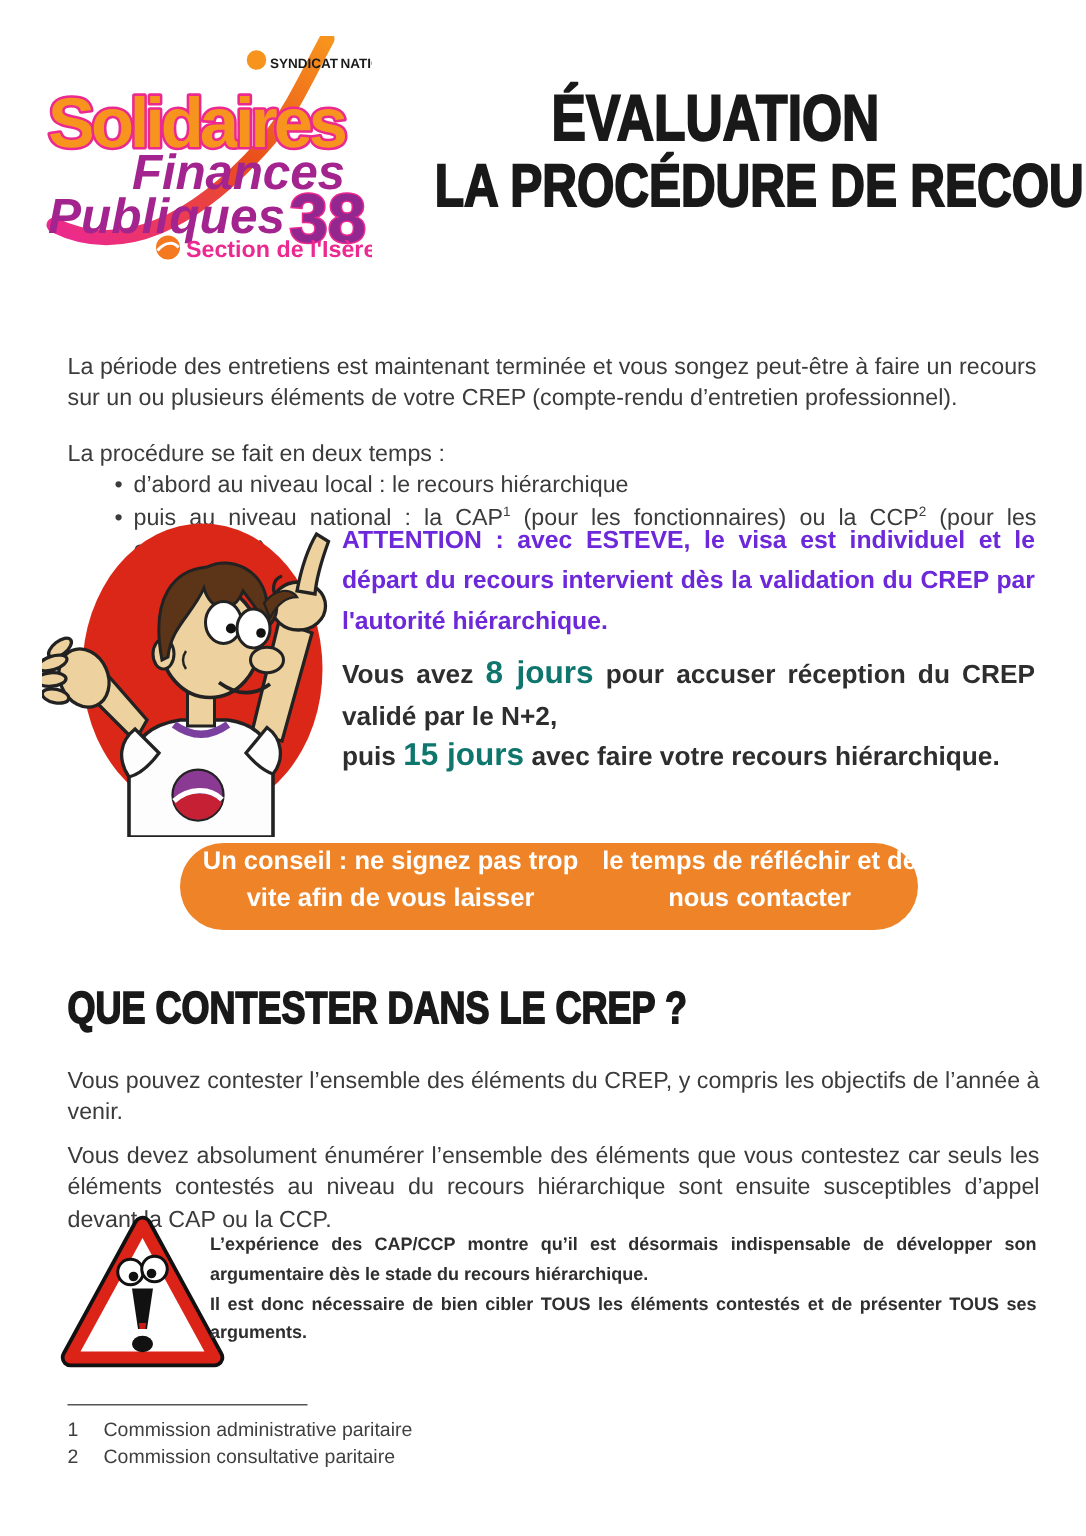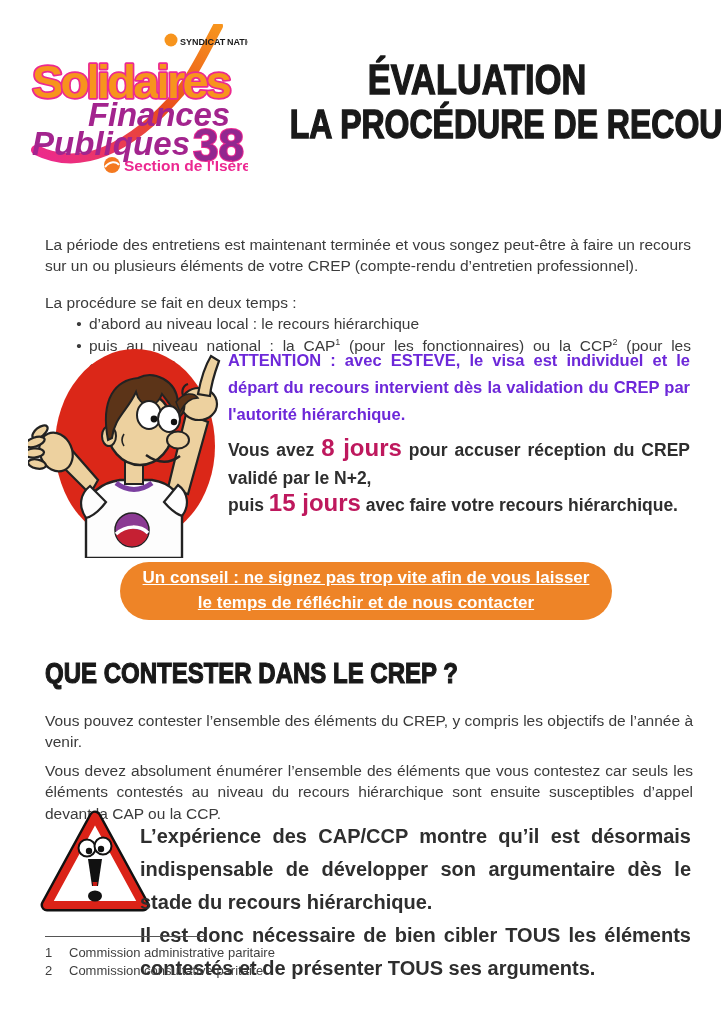--- a/index.html
+++ b/index.html
@@ -28,37 +28,37 @@
 
   
   .mascot{position:absolute;left:28px;top:336px;width:200px;height:222px;}
 
   
   .attention{position:absolute;left:228px;top:347px;width:462px;font-weight:bold;
              font-size:16.5px;line-height:1.64;color:#6d28d9;text-align:justify;}
   .deadline1{position:absolute;left:228px;top:436px;width:462px;}
   .deadline2{position:absolute;left:228px;top:491px;width:462px;}
   .deadline{font-weight:bold;font-size:17.5px;line-height:1.58;color:#2e2e2e;text-align:justify;}
-  .red-delay{color:#be185d;font-size:24px;line-height:1;}
+  .red-delay{color:#0f766e;font-size:21px;line-height:1;}
 
   
   .banner{position:absolute;left:120px;top:562px;width:492px;height:58px;border-radius:29px;
           background:#ee8427;color:#ffffff;font-weight:bold;font-size:17px;line-height:1.45;
-          display:flex;flex-direction:column;justify-content:center;text-align:center;text-decoration:underline;}
+          display:flex;flex-direction:row;justify-content:center;text-align:center;}
 
   
   .heading2{position:absolute;left:45px;top:656px;font-size:30px;font-weight:bold;color:#191919;
             -webkit-text-stroke:1.2px #191919;transform:scaleX(0.80);transform-origin:left center;
             white-space:nowrap;}
   .contest{position:absolute;left:45px;top:710px;width:648px;}
   .contest p{margin:0 0 7px 0;}
 
   
   .warn-icon{position:absolute;left:40px;top:808px;width:110px;height:110px;}
-  .warn-text{position:absolute;left:140px;top:820px;width:551px;font-weight:bold;font-size:20px;
+  .warn-text{position:absolute;left:140px;top:820px;width:551px;font-weight:bold;font-size:12px;
              line-height:1.65;color:#2e2e2e;text-align:justify;}
   .warn-text p{margin:0;}
 
   
   .footnotes{position:absolute;left:45px;top:936px;width:420px;font-size:13px;color:#3f3f3f;}
   .fn-rule{width:160px;border-top:1.5px solid #555;margin-bottom:7px;}
   .fn-row{display:flex;line-height:1.4;}
   .fn-num{width:24px;flex:0 0 auto;}
 </style>
 </head>

